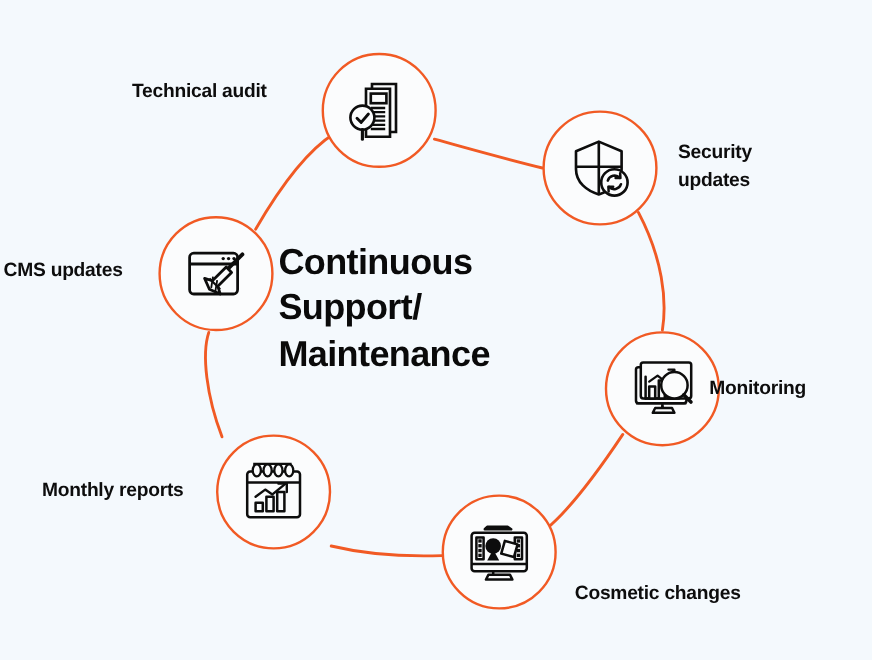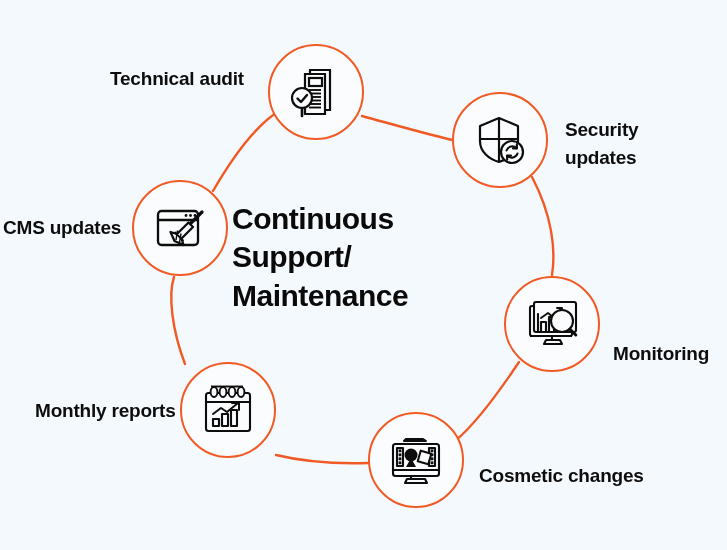--- a/index.html
+++ b/index.html
@@ -37,21 +37,21 @@
     border: 2.5px solid #f15a24;
     box-sizing: border-box;
     display: flex;
     align-items: center;
     justify-content: center;
   }
   .node svg { display: block; }
   .label {
     position: absolute;
     color: #0d0d0d;
-    font-size: 19px;
+    font-size: 16px;
     font-weight: bold;
     line-height: 1.45;
     letter-spacing: -0.2px;
     white-space: pre-line;
   }
   .center-title {
     position: absolute;
     left: 232px;
     top: 200px;
     width: 266px;
@@ -67,22 +67,22 @@
   .n-audit      { left: 268px; top: 44px; }
   .n-security   { left: 452px; top: 92px; }
   .n-monitoring { left: 504px; top: 276px; }
   .n-cosmetic   { left: 368px; top: 412px; }
   .n-reports    { left: 180px; top: 362px; }
   .n-cms        { left: 132px; top: 180px; }
 
   
   .l-audit      { left: 110px; top: 65px; }
   .l-security   { left: 565px; top: 116px; }
-  .l-monitoring { left: 613px; top: 312px; margin-top: 28px; }
-  .l-cosmetic   { left: 479px; top: 462px; }
+  .l-monitoring { left: 591px; top: 312px; }
+  .l-cosmetic   { left: 479px; top: 483px; }
   .l-reports    { left: 19px;  top: 397px; margin-left: 16px; }
   .l-cms        { left: 3px;   top: 214px; }
 </style>
 </head>
 <body>
 
 <div id="diagram">
 
   <svg class="stage" viewBox="0 0 727 550" aria-hidden="true">
     <g fill="none" stroke="#f15a24" stroke-width="2.4" stroke-linecap="round">

